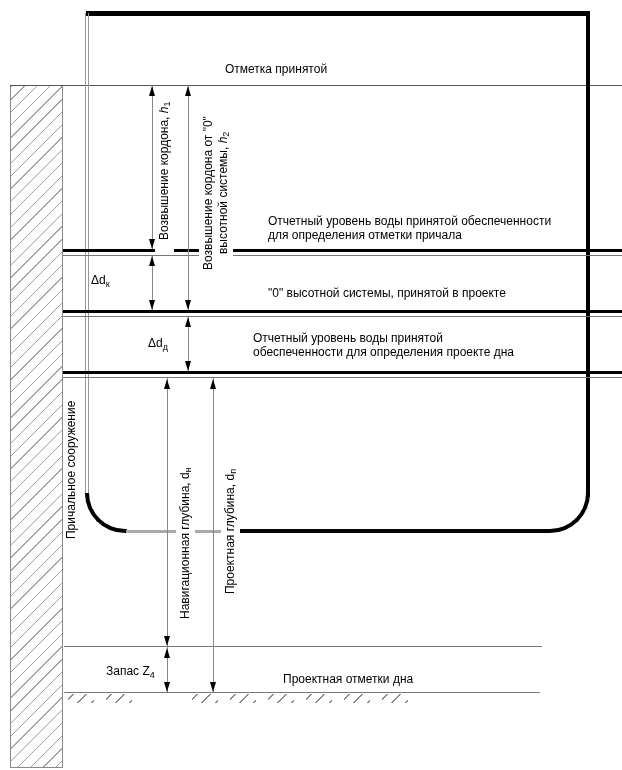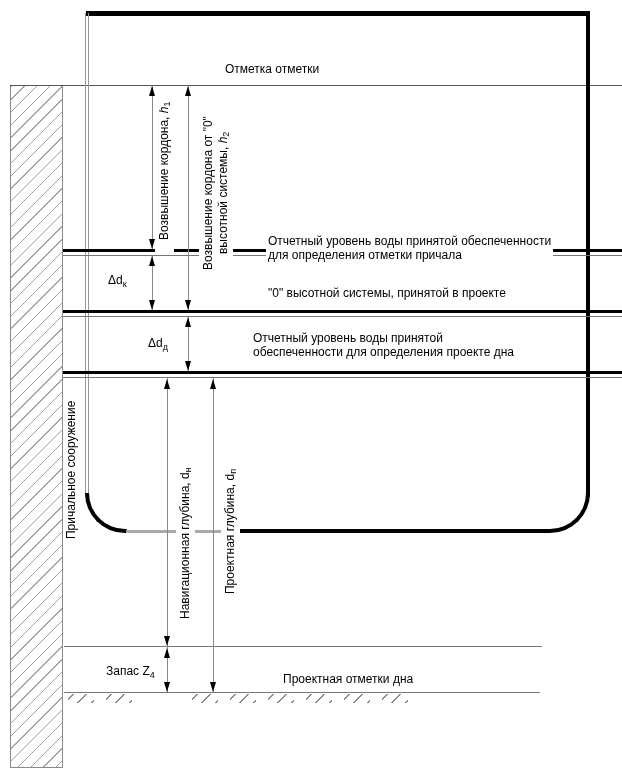--- a/index.html
+++ b/index.html
@@ -91,33 +91,33 @@
   <div class="arr up" style="left:164px; top:379px;"></div>
   <div class="arr down" style="left:164px; top:636px;"></div>
   <div class="dimline" style="left:167px; top:646px; height:46px;"></div>
   <div class="arr up" style="left:164px; top:648px;"></div>
   <div class="arr down" style="left:164px; top:682px;"></div>
 
   <div class="dimline" style="left:213px; top:378px; height:314px;"></div>
   <div class="arr up" style="left:210px; top:379px;"></div>
   <div class="arr down" style="left:210px; top:682px;"></div>
 
-  <div class="lbl" style="left:223px; top:62px;"><span>Отметка отметки</span></div>
+  <div class="lbl" style="left:223px; top:62px;"><span>Отметка принятой</span></div>
 
-  <div class="lbl" style="left:266px; top:214px;margin-top:20px;"><span>Отчетный уровень воды принятой обеспеченности
+  <div class="lbl" style="left:266px; top:214px;"><span>Отчетный уровень воды принятой обеспеченности
 для определения отметки причала</span></div>
 
   <div class="lbl" style="left:266px; top:286px;"><span>"0" высотной системы, принятой в проекте</span></div>
 
   <div class="lbl" style="left:251px; top:331px;"><span>Отчетный уровень воды принятой
 обеспеченности для определения проекте дна</span></div>
 
   <div class="lbl" style="left:281px; top:672px;"><span>Проектная отметки дна</span></div>
 
-  <div class="lbl" style="left:106px; top:273px;"><span>Δd</span><sub>к</sub></div>
+  <div class="lbl" style="left:89px; top:273px;"><span>Δd</span><sub>к</sub></div>
 
   <div class="lbl" style="left:146px; top:336px;"><span>Δd</span><sub>д</sub></div>
 
   <div class="lbl" style="left:104px; top:664px;"><span>Запас Z</span><sub>4</sub></div>
 
   <div class="lbl vlabel" style="left:155px; top:90px; height:162px;"><span>Возвышение кордона, </span><i>h</i><sub>1</sub></div>
 
   <div class="lbl vlabel" style="left:199px; top:106px; height:174px;"><span>Возвышение кордона от "0"</span><br><span>высотной системы, </span><i>h</i><sub>2</sub></div>
 
   <div class="lbl vlabel" style="left:176px; top:460px; height:166px;"><span>Навигационная глубина, d</span><sub>н</sub></div>

